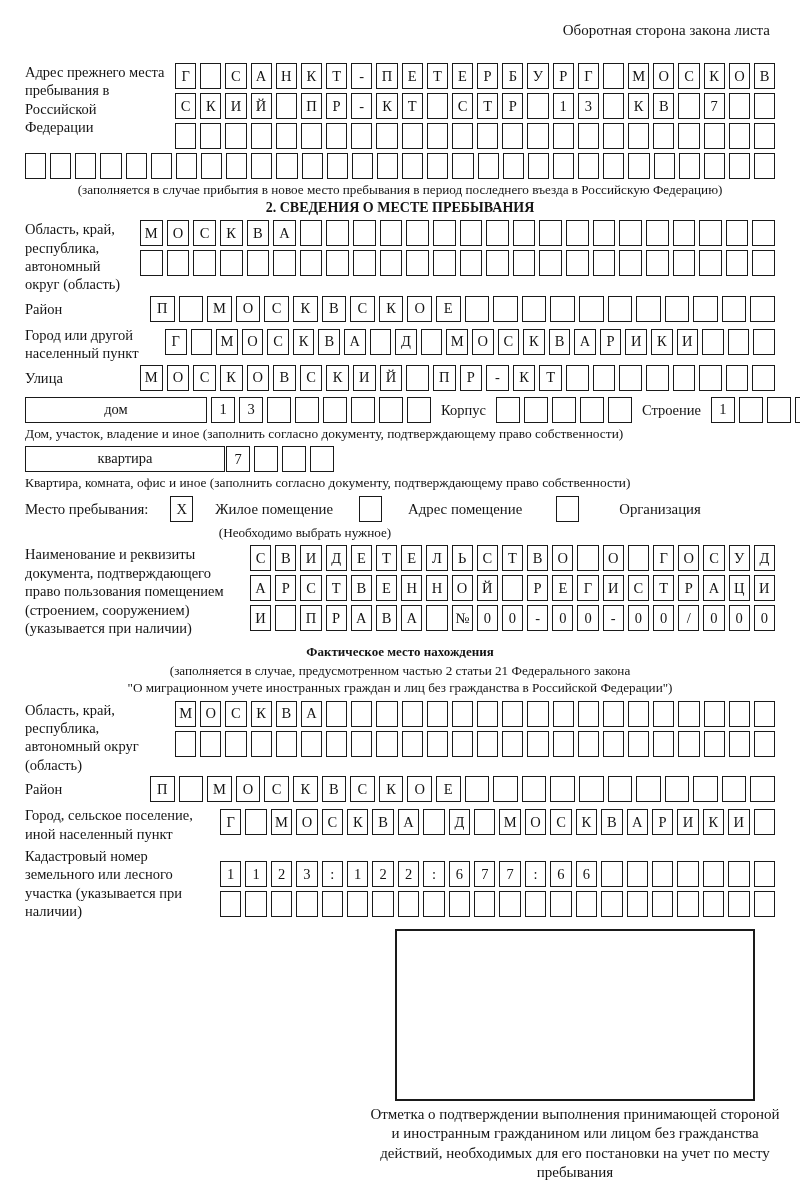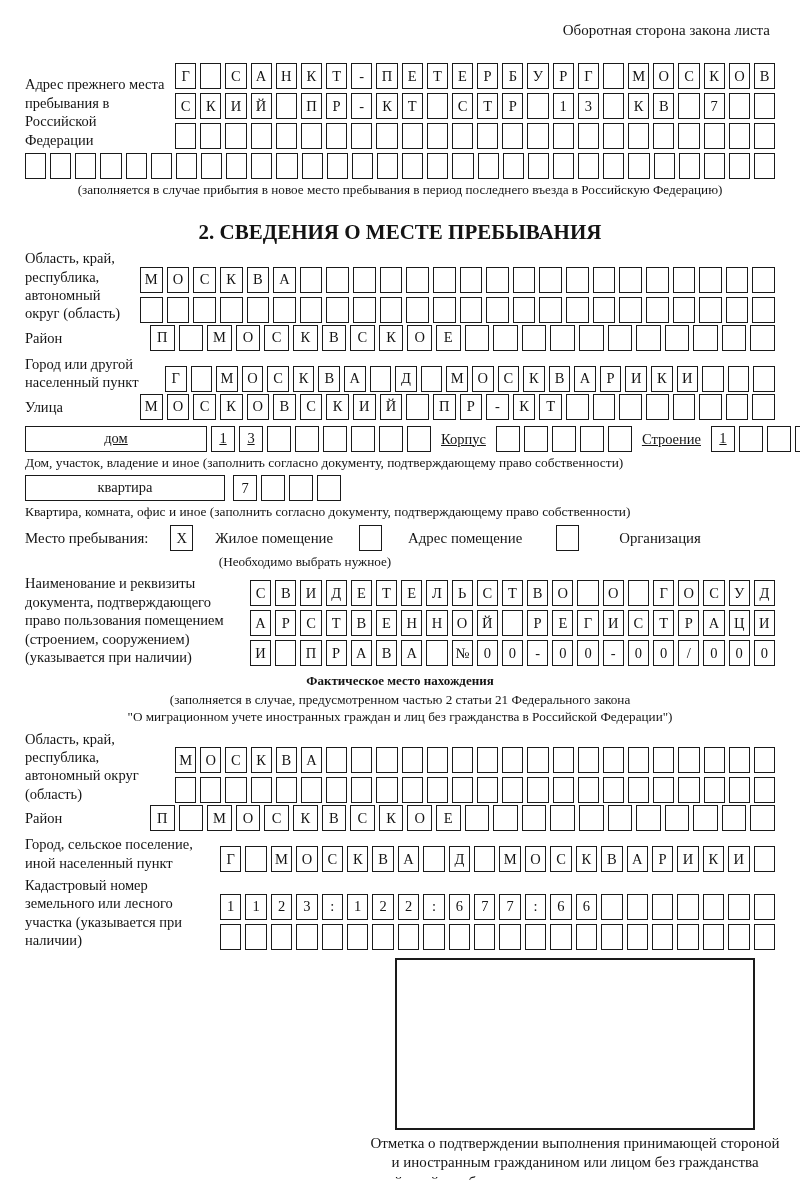--- a/index.html
+++ b/index.html
@@ -3,48 +3,48 @@
 <meta charset="utf-8">
 <style>
   html,body{margin:0;padding:0;}
   body{
     width:800px;height:1180px;background:#ffffff;color:#141414;
     font-family:"Liberation Serif","DejaVu Serif",serif;
     box-sizing:border-box;padding:16px 25px 0 25px;font-size:15px;
     position:relative;overflow:hidden;
   }
   .hdr{ text-align:right;font-size:15px;margin:6px 5px 0 0; }
-  .fieldrow{ display:flex;align-items:flex-end;margin-top:0; }
+  .fieldrow{ display:flex;align-items:flex-start;margin-top:0; }
   .fieldlabel{ font-size:14.5px;line-height:1.27;box-sizing:border-box;padding-right:8px;flex:none; }
   .rows{ flex:1 1 auto;min-width:0; }
   .cellrow{ display:flex;gap:4px;flex:1 1 auto;min-width:0; }
   .cellrow + .cellrow{ margin-top:4px; }
   .cell{
     flex:1 1 0;height:26px;border:1.6px solid #1a1a1a;box-sizing:border-box;
     display:flex;align-items:center;justify-content:center;
     font-size:14.5px;line-height:1;background:#fff;overflow:hidden;
   }
   .fxrow{ flex:none; }
   .fxrow .cell{ flex:none;width:24px; }
   .widebox{
     height:26px;border:1.6px solid #1a1a1a;box-sizing:border-box;flex:none;
     display:flex;align-items:center;justify-content:center;font-size:14.5px;
   }
   .inline-label{ font-size:14.5px;line-height:26px;padding:0 6px;flex:none; }
   .note{ font-size:13.2px;text-align:center;line-height:1.22;margin-top:3px; }
   .note-left{ font-size:13.4px;line-height:1.22;margin-top:3px; }
-  .h-bold{ text-align:center;font-weight:bold;font-size:21px;margin-top:22px; }
+  .h-bold{ text-align:center;font-weight:bold;font-size:14px;margin-top:2px; }
   .chk{
     width:23px;height:26px;border:1.6px solid #1a1a1a;box-sizing:border-box;flex:none;
     display:flex;align-items:center;justify-content:center;font-size:14.5px;
   }
   .chkrow{ display:flex;align-items:center;margin-top:5px;font-size:14.8px;gap:12px; }
   .stampbox{ width:360px;height:172px;border:2px solid #1a1a1a;box-sizing:border-box;margin:8px 0 0 370px;background:#fff; }
   .stampnote{ width:410px;margin:4px 0 0 345px;text-align:center;font-size:15px;line-height:1.3; }
-  .mt4{margin-top:4px;} .mt6{margin-top:6px;text-decoration:underline;} .mt24{margin-top:24px;}
+  .mt4{margin-top:4px;} .mt6{margin-top:6px;} .mt24{margin-top:24px;}
   .w150{width:150px;} .w115{width:115px;} .w125{width:125px;} .w140{width:140px;}
   .w225{width:225px;} .w200{width:200px;} .w195{width:195px;}
 </style>
 </head>
 <body>
 
 <div class="hdr">Оборотная сторона закона листа</div>
 
 <div class="fieldrow mt24">
   <div class="fieldlabel w150">Адрес прежнего места пребывания в Российской Федерации</div>
@@ -334,21 +334,21 @@
   <div class="inline-label">Строение</div>
   <div class="cellrow fxrow">
       <span class="cell">1</span>
       <span class="cell"></span>
       <span class="cell"></span>
       <span class="cell"></span>
     </div>
 </div>
 <div class="note-left">Дом, участок, владение и иное (заполнить согласно документу, подтверждающему право собственности)</div>
 
-<div class="fieldrow mt4" style="gap:8px;align-items:center">
+<div class="fieldrow mt4" style="gap:1px;align-items:center">
   <div class="widebox w200">квартира</div>
   <div class="cellrow fxrow">
       <span class="cell">7</span>
       <span class="cell"></span>
       <span class="cell"></span>
       <span class="cell"></span>
     </div>
 </div>
 <div class="note-left">Квартира, комната, офис и иное (заполнить согласно документу, подтверждающему право собственности)</div>
 

